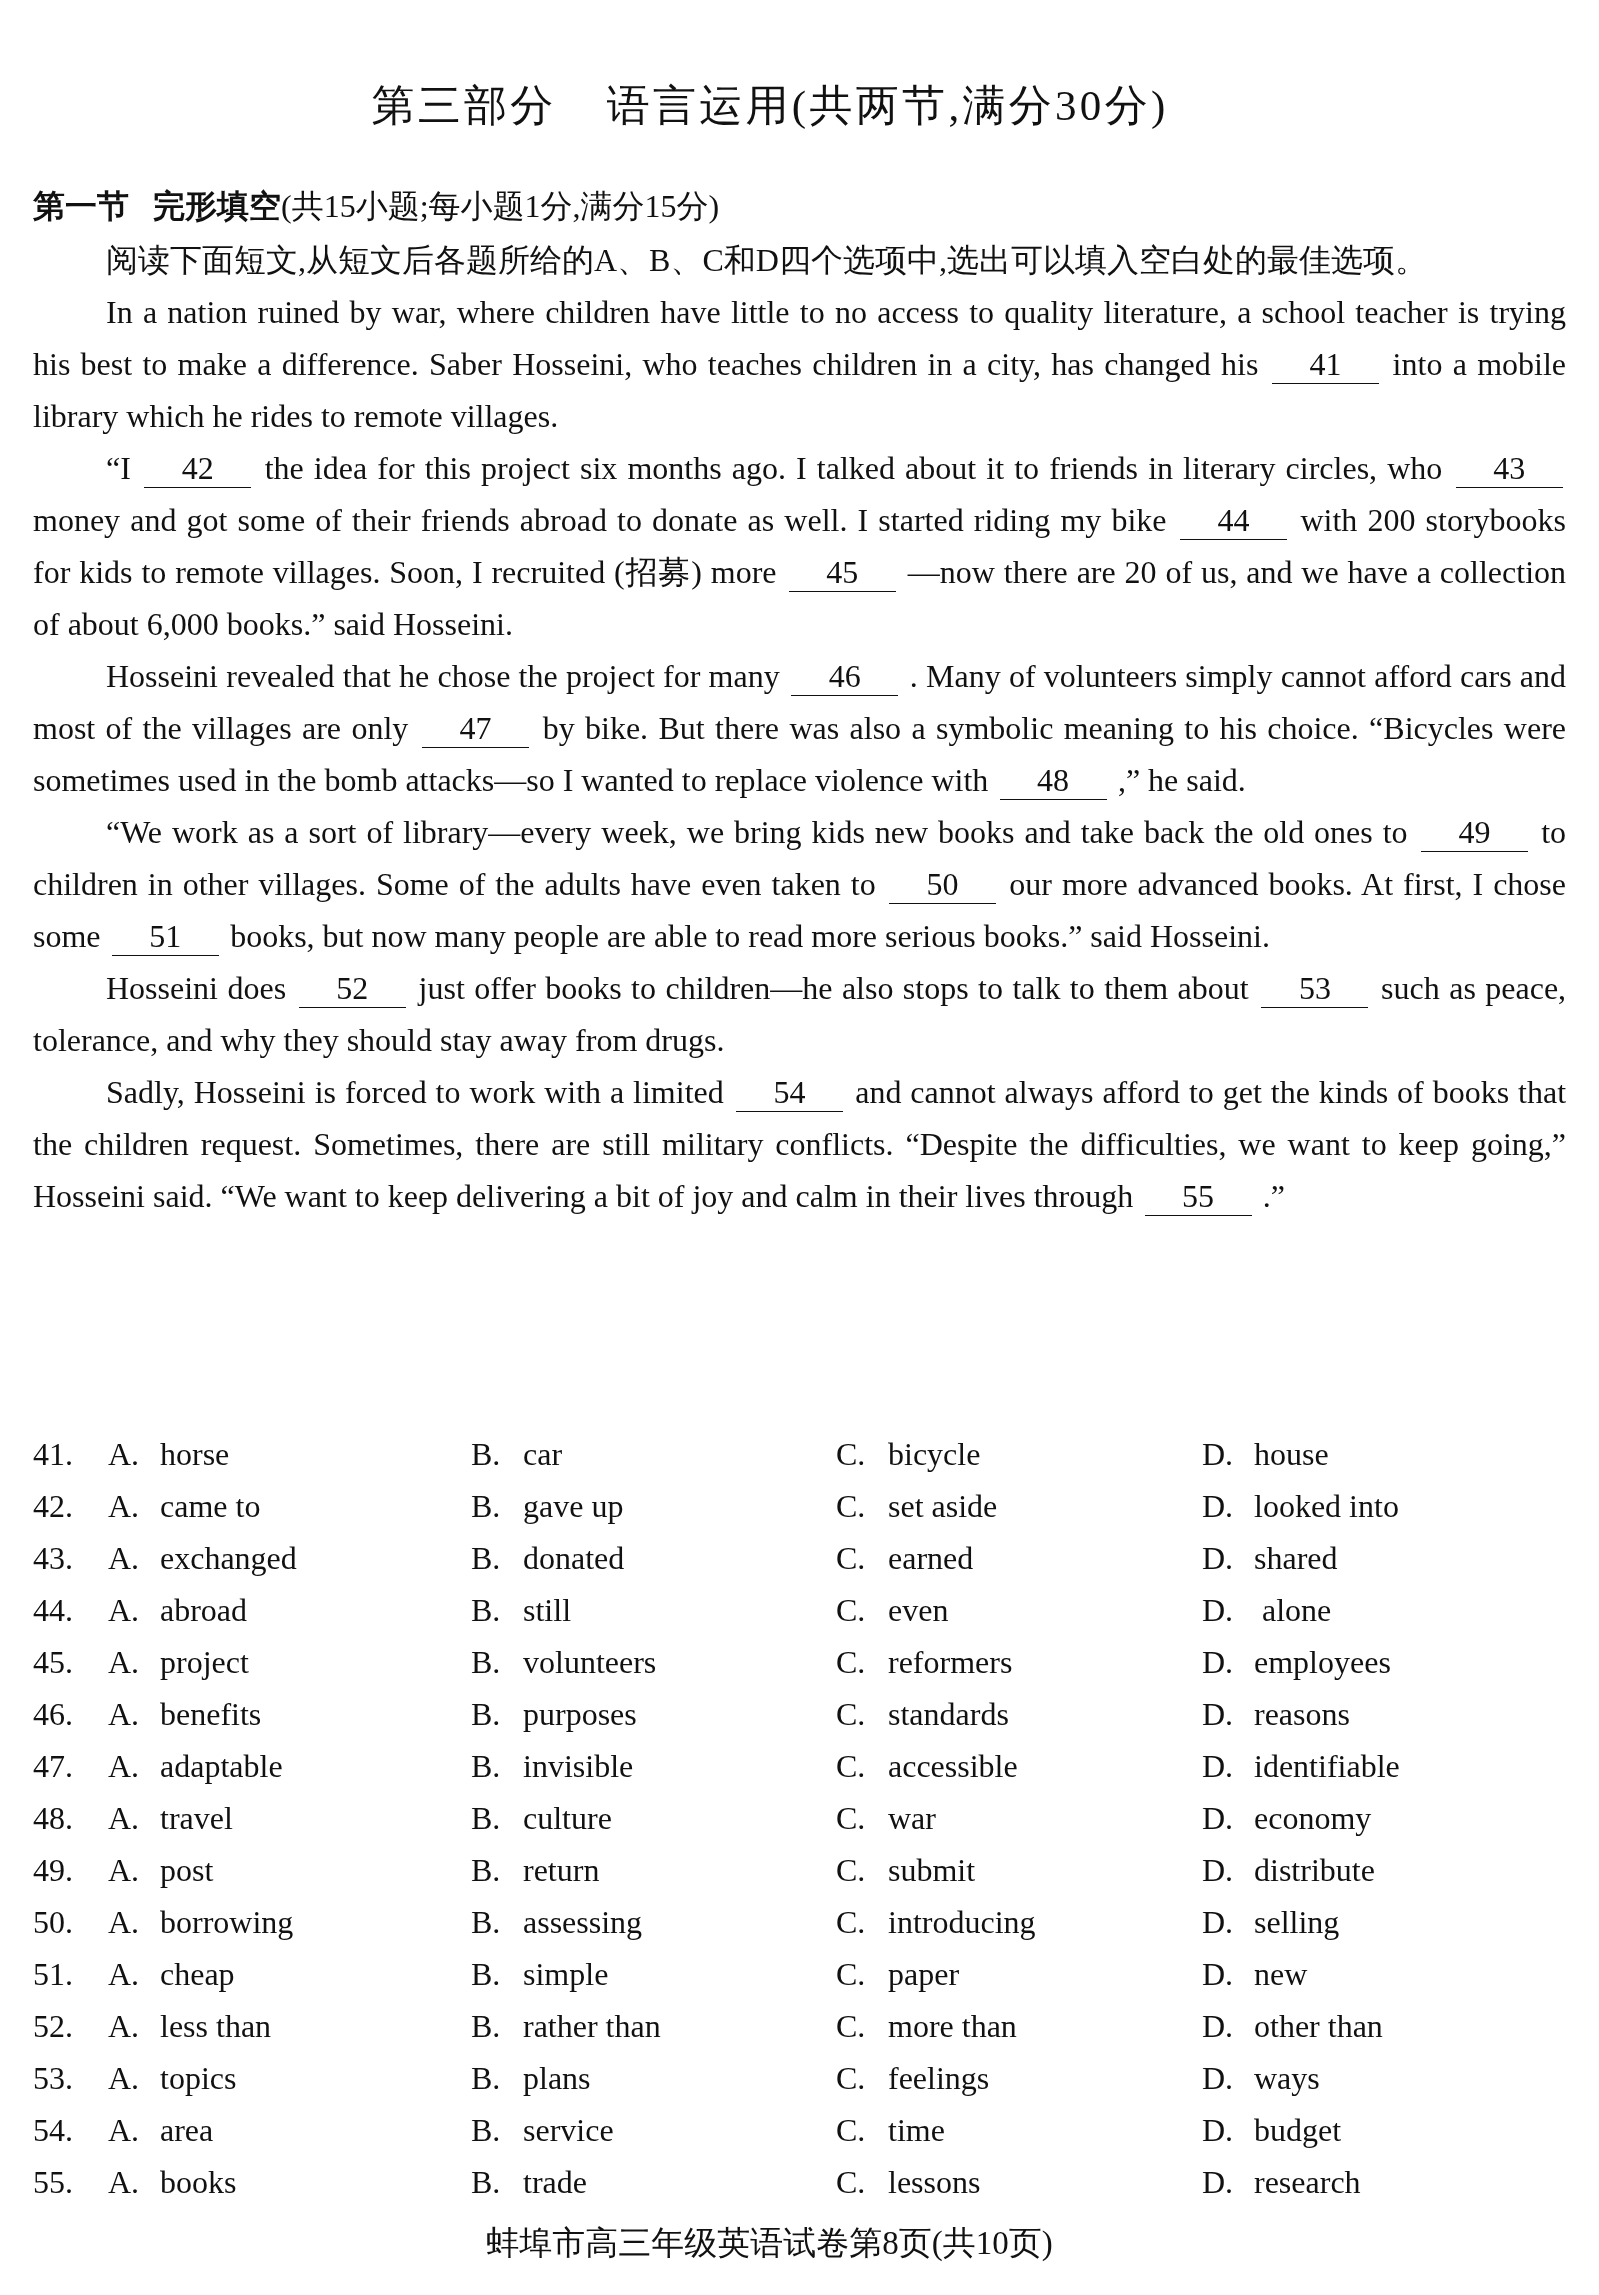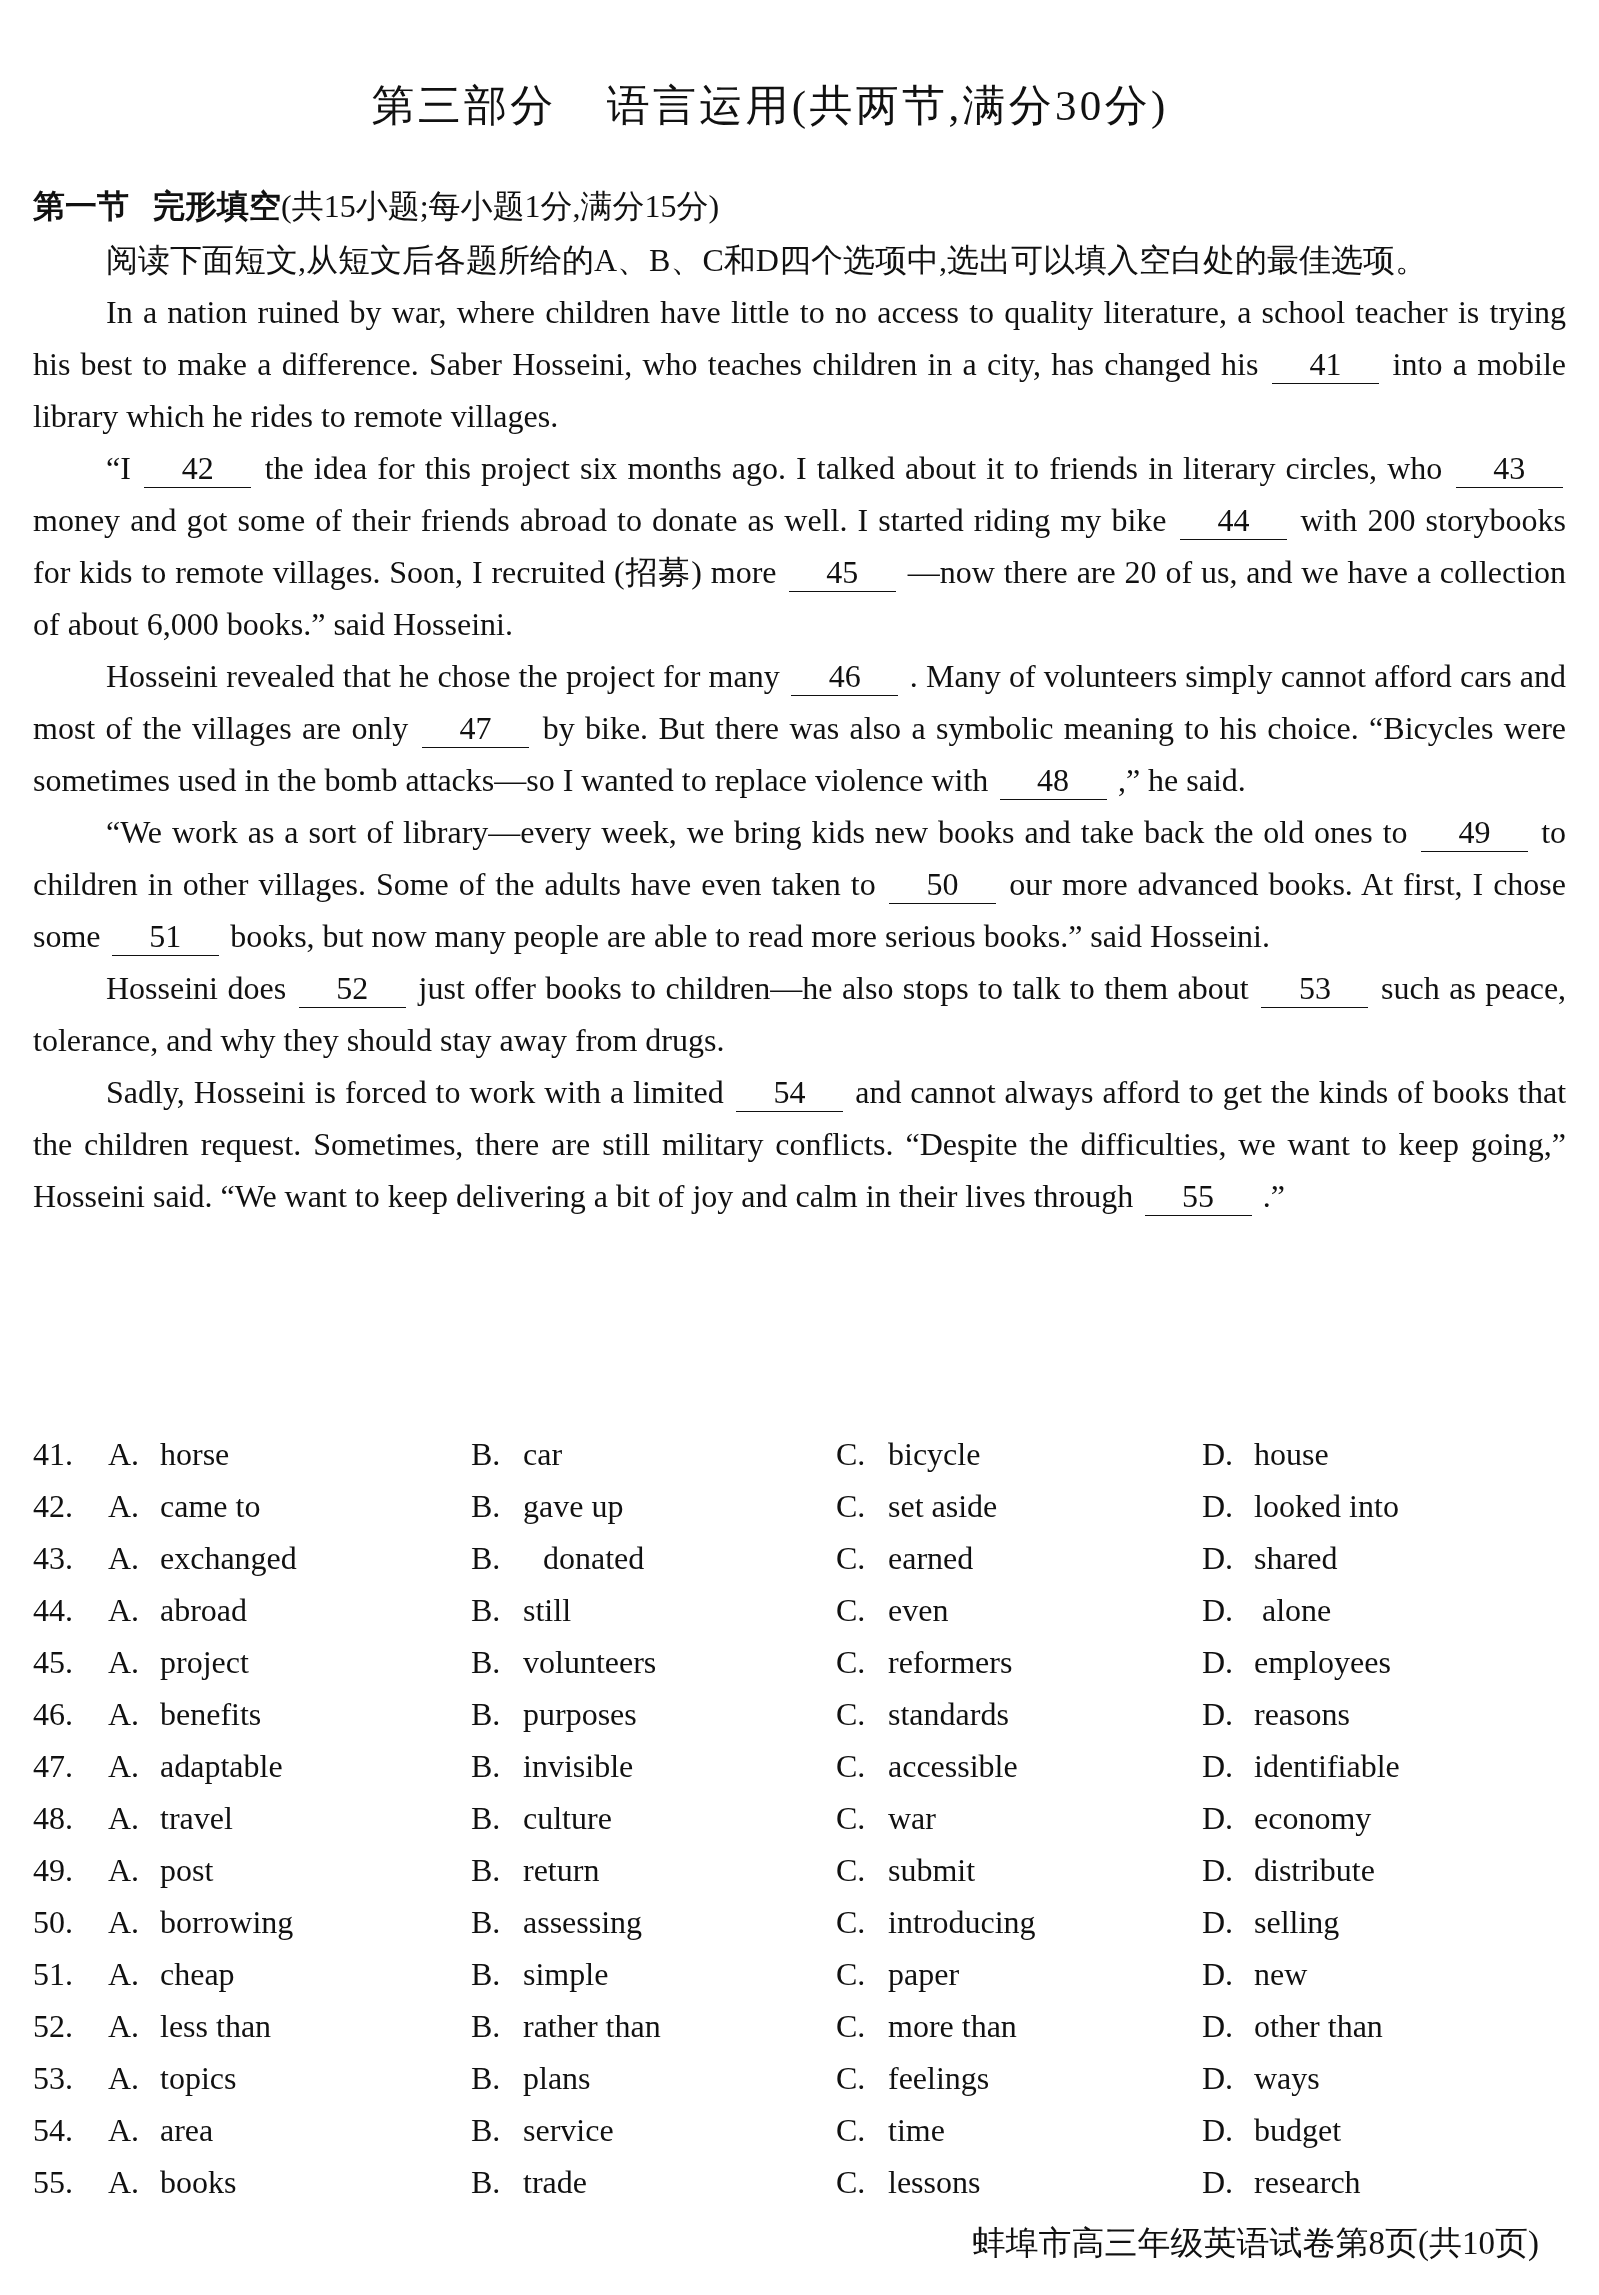--- a/index.html
+++ b/index.html
@@ -13,21 +13,21 @@
   .blank { display: inline-block; min-width: 107px; border-bottom: 1.7px solid #111; text-align: center; line-height: 37px; text-indent: 0; margin: 0 3.3px; }
   .options { position: absolute; top: 1428px; left: 33px; width: 1533px; font-size: 32px; }
   .opt-row { position: relative; height: 52px; line-height: 52px; }
   .opt-row span { position: absolute; top: 0; white-space: nowrap; }
   .n { left: 0; }
   .ca { left: 75px; }
   .cb { left: 438px; }
   .cc { left: 803px; }
   .cd { left: 1169px; }
   .lbl { display: inline-block; width: 52px; }
-  .footer { position: absolute; top: 2221px; left: 0; width: 1539px; text-align: right; font-size: 33px; }
+  .footer { position: absolute; top: 2221px; left: 0; width: 1539px; text-align: center; font-size: 33px; }
 </style>
 </head>
 <body>
 
 <div class="title">
   <span>第三部分</span><span class="gap"></span><span>语言运用(共两节,满分30分)</span>
 </div>
 
 <div class="section">
   <b>第一节</b>&nbsp;&nbsp;&nbsp;<b>完形填空</b><span>(共15小题;每小题1分,满分15分)</span>
@@ -56,21 +56,21 @@
     <div class="opt-row">
       <span class="n">42.</span>
       <span class="ca"><span class="lbl" style="position: static;">A.</span><span style="position: static;">came to</span></span>
       <span class="cb"><span class="lbl" style="position: static;">B.</span><span style="position: static;">gave up</span></span>
       <span class="cc"><span class="lbl" style="position: static;">C.</span><span style="position: static;">set aside</span></span>
       <span class="cd"><span class="lbl" style="position: static;">D.</span><span style="position: static;">looked into</span></span>
     </div>
     <div class="opt-row">
       <span class="n">43.</span>
       <span class="ca"><span class="lbl" style="position: static;">A.</span><span style="position: static;">exchanged</span></span>
-      <span class="cb"><span class="lbl" style="position: static;">B.</span><span style="position: static; margin-left: 20px;">donated</span></span>
+      <span class="cb"><span class="lbl" style="position: static;">B.</span><span style="position: static;">donated</span></span>
       <span class="cc"><span class="lbl" style="position: static;">C.</span><span style="position: static;">earned</span></span>
       <span class="cd"><span class="lbl" style="position: static;">D.</span><span style="position: static;">shared</span></span>
     </div>
     <div class="opt-row">
       <span class="n">44.</span>
       <span class="ca"><span class="lbl" style="position: static;">A.</span><span style="position: static;">abroad</span></span>
       <span class="cb"><span class="lbl" style="position: static;">B.</span><span style="position: static;">still</span></span>
       <span class="cc"><span class="lbl" style="position: static;">C.</span><span style="position: static;">even</span></span>
       <span class="cd"><span class="lbl" style="position: static;">D.</span><span style="position: static; margin-left: 8px;">alone</span></span>
     </div>

